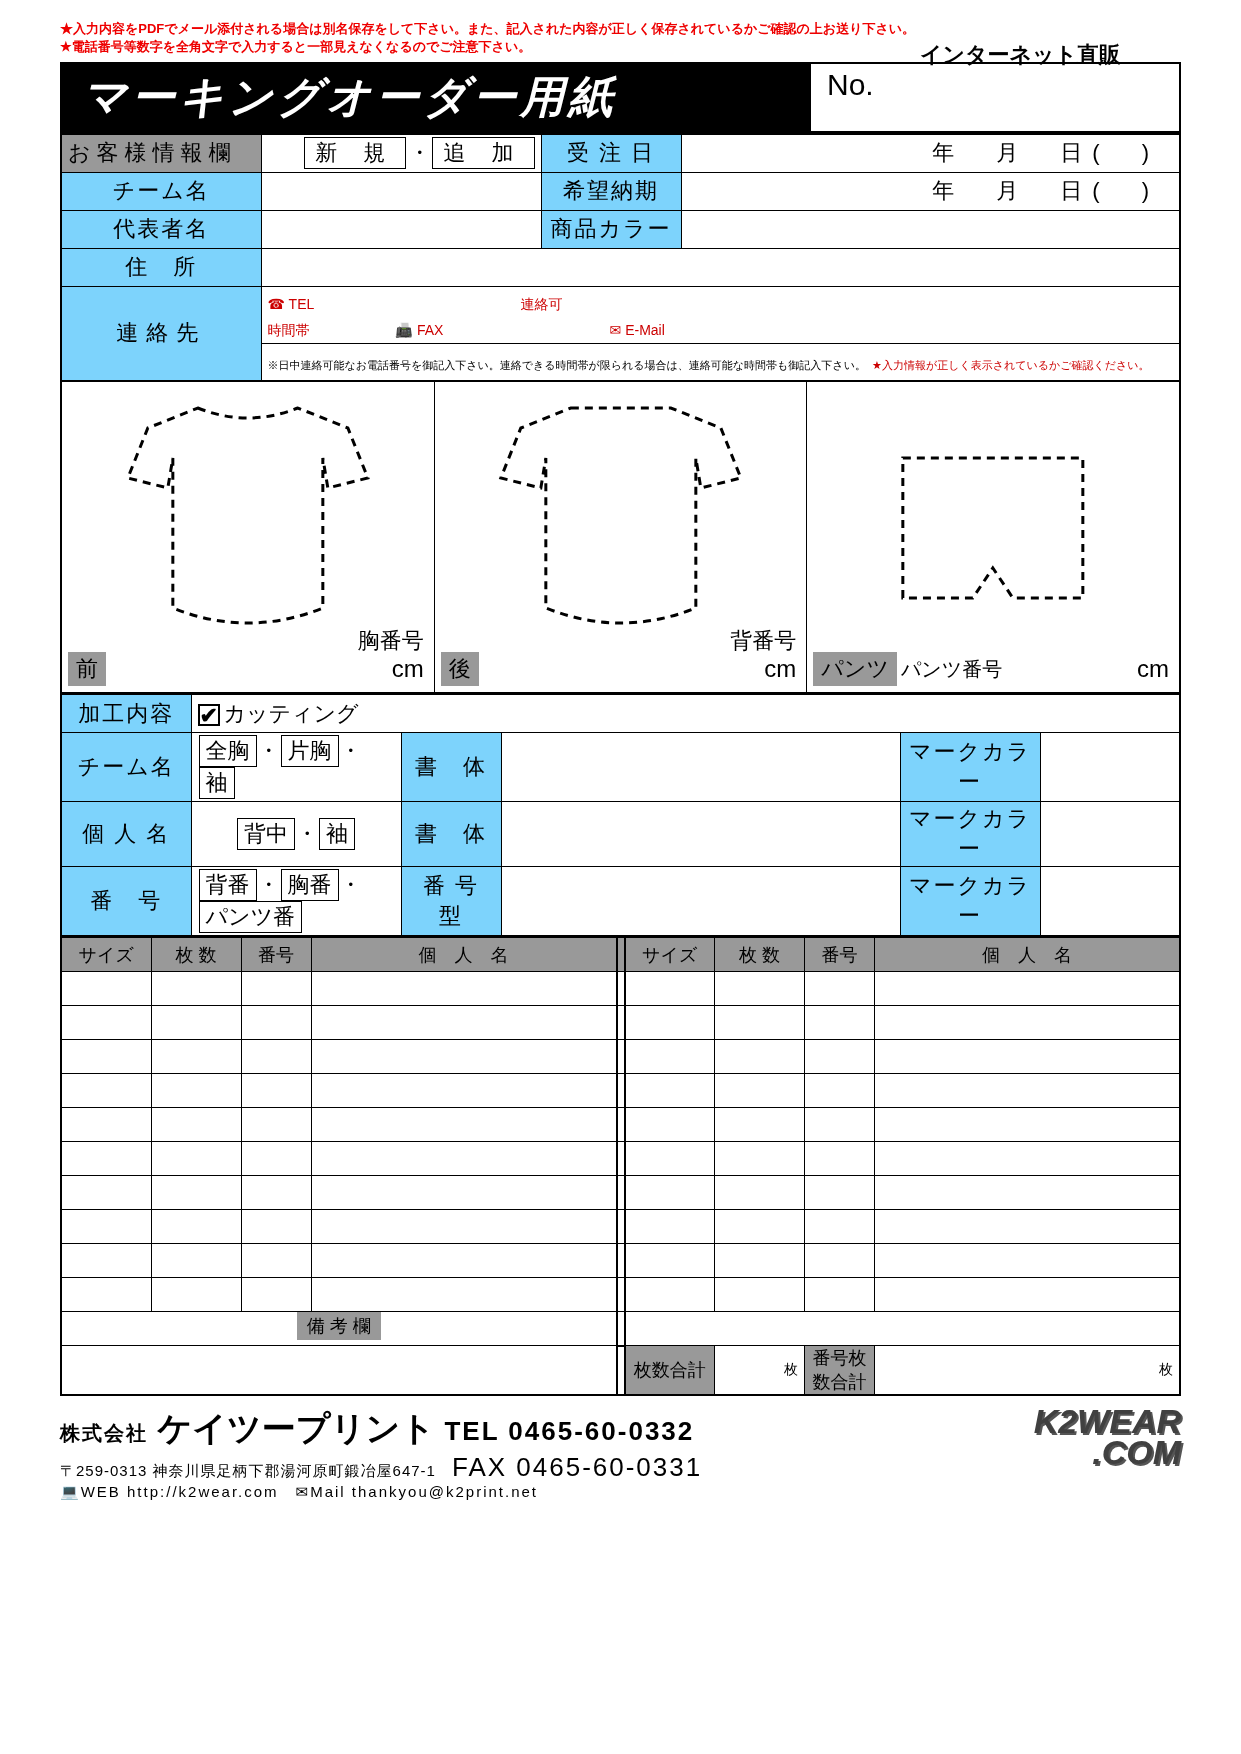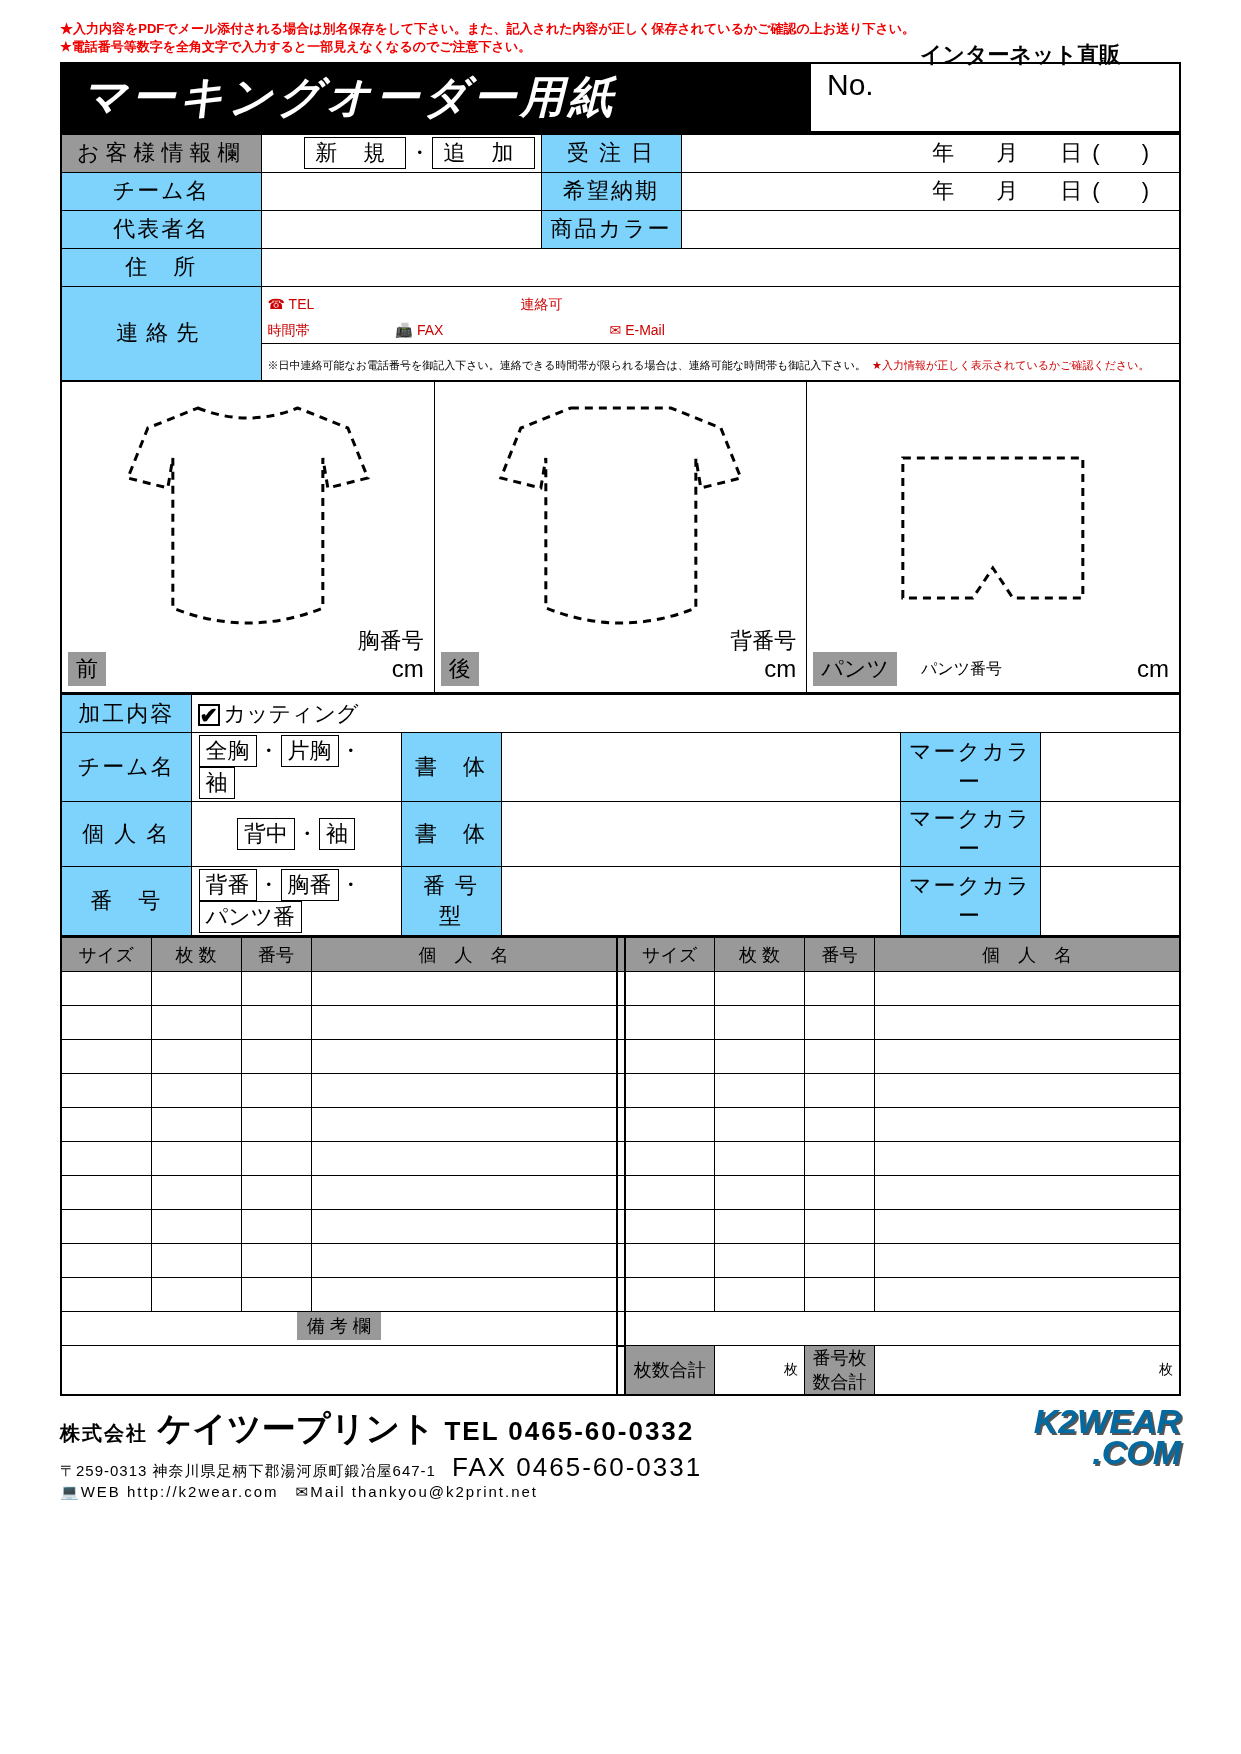--- a/index.html
+++ b/index.html
@@ -6,58 +6,58 @@
 body{background:#fff;font-family:"Hiragino Sans","Meiryo",sans-serif;width:1241px;margin:0 auto;padding:20px 60px}
 .warn{color:#e00;font-size:13px;font-weight:bold}
 .warn b{font-weight:bold}
 .topright{position:absolute;right:60px;top:20px;font-size:22px;font-weight:bold}
 .top-container{position:relative}
 .titlebar{display:flex;border:2px solid #000;margin-top:6px}
 .title-black{background:#000;color:#fff;font-style:italic;font-weight:bold;font-size:44px;padding:4px 20px;flex:1;letter-spacing:4px}
 .title-no{background:#fff;font-size:30px;padding:4px 16px;width:368px}
 table.main{width:100%;border-collapse:collapse;border:2px solid #000}
 table.main td{border:1px solid #000;padding:2px 6px;font-size:22px;vertical-align:middle;height:38px}
-.hdr{background:#999;text-align:center;font-weight:normal;letter-spacing:6px}
+.hdr{background:#999;font-weight:normal;letter-spacing:6px}
 .hdr-sm{background:#7dd3fc;text-align:center;letter-spacing:2px}
 .white-pill{background:#fff;border:1px solid #000;display:inline-block;padding:0 10px;letter-spacing:10px}
 .dot{display:inline-block;margin:0 2px}
 .date-cell{text-align:right;letter-spacing:10px;padding-right:20px!important}
 .contact-row td{font-size:11px;height:auto;padding:2px 4px}
 .contact-icons{color:#c00;font-size:14px}
 .contact-note{color:#c00;font-size:11px}
 .shirt-area{display:flex;border:2px solid #000;border-top:none}
 .shirt-col{flex:1;border-right:1px solid #000;position:relative;padding:6px}
 .shirt-col:last-child{border-right:none}
 .shirt-svg{width:100%;height:260px}
 .shirt-label{position:absolute;bottom:36px;right:10px;font-size:22px}
 .shirt-bottom{display:flex;align-items:center;height:34px}
 .shirt-bottom .tag{background:#999;padding:2px 8px;font-size:22px}
 .shirt-bottom .cm{margin-left:auto;font-size:24px;padding-right:4px}
-.pants-num{font-size:16px;margin-left:24px}
+.pants-num{font-size:20px;margin-left:4px}
 table.proc{width:100%;border-collapse:collapse;border:2px solid #000;border-top:none}
 table.proc td{border:1px solid #000;padding:2px 6px;font-size:22px;height:38px;vertical-align:middle}
 .chk{border:2px solid #000;display:inline-block;width:22px;height:22px;text-align:center;line-height:20px;font-weight:bold;vertical-align:middle;margin-right:4px}
 .opt{background:#fff;border:1px solid #000;display:inline-block;padding:0 6px;margin:0 1px}
 table.grid{width:100%;border-collapse:collapse;border:2px solid #000;border-top:none}
 table.grid td,table.grid th{border:1px solid #000;height:34px;font-size:18px;text-align:center;font-weight:normal}
 table.grid th{background:#999}
 .dashed-r{border-right:1px dashed #000!important}
 .gap-col{border-left:2px solid #000!important;border-right:2px solid #000!important;width:8px;padding:0!important}
 .memo-row td{height:60px;vertical-align:top}
 .memo-label{background:#999;display:inline-block;padding:2px 10px;font-size:18px}
 .total-row td{height:36px;font-size:20px}
 .total-hdr{background:#999;text-align:center}
 .footer{margin-top:10px;display:flex;align-items:flex-start;gap:20px}
 .footer-left{flex:1}
 .company{font-size:34px;font-weight:bold}
 .company .kk{font-size:20px;font-weight:bold;letter-spacing:2px}
 .addr{font-size:15px;letter-spacing:1px}
 .contact-line{font-size:15px;letter-spacing:2px}
 .telfax{font-size:26px;letter-spacing:2px}
-.brand{font-size:34px;font-weight:bold;font-style:italic;color:#0369a1;text-shadow:2px 2px 0 #555;text-align:right;line-height:0.9}
+.brand{font-size:34px;font-weight:bold;font-style:italic;color:#404040;text-shadow:2px 2px 0 #555;text-align:right;line-height:0.9}
 </style>
 </head>
 <body>
 
 <div class="top-container">
 <div class="warn">
 <span>★入力内容をPDFでメール添付される場合は</span><b>別名保存</b><span>をして下さい。また、</span><b>記入された内容が正しく保存されているかご確認</b><span>の上お送り下さい。</span><br>
 <span>★電話番号等数字を全角文字で入力すると一部見えなくなるのでご注意下さい。</span>
 </div>
 <div class="topright">インターネット直販</div>

